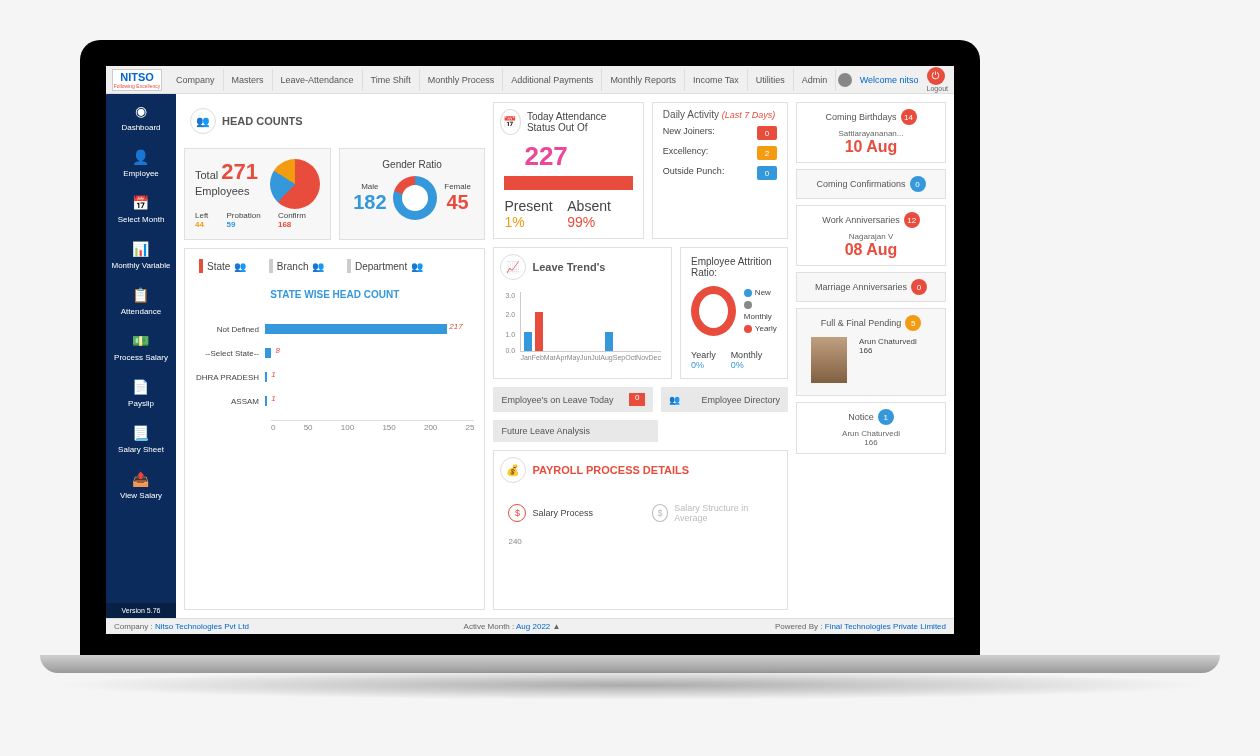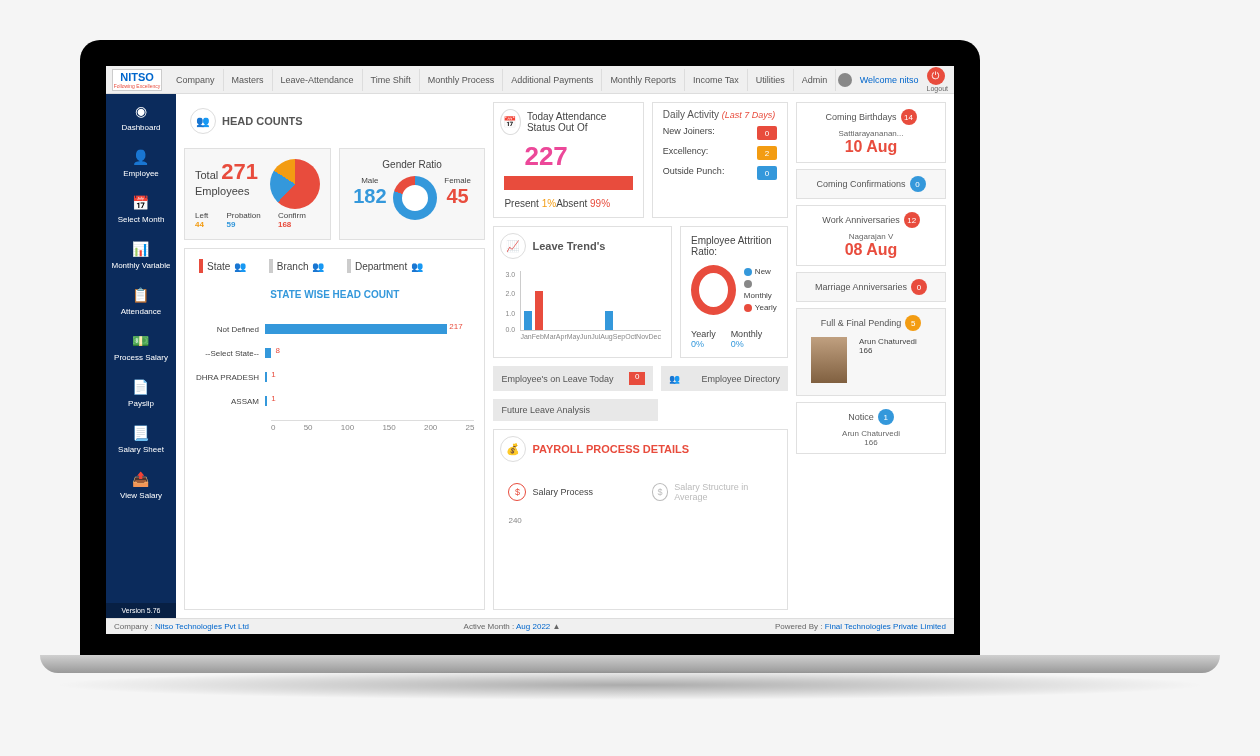--- a/index.html
+++ b/index.html
@@ -46,47 +46,47 @@
 .hc-total .big { font-size: 22px; font-weight: bold; color: #e84c3d; }
 .hc-labels { display: flex; gap: 8px; margin-top: 14px; font-size: 8px; }
 .hc-labels span.n { font-weight: bold; }
 .orange { color: #f39c12; }
 .blue { color: #3498db; }
 .red { color: #e84c3d; }
 .pie { width: 50px; height: 50px; border-radius: 50%; background: conic-gradient(#e84c3d 0 62%, #3498db 62% 84%, #f39c12 84% 100%); position: absolute; right: 10px; top: 10px; }
 .hc-total { position: relative; }
 
 .hc-gender { flex: 1; padding: 10px; text-align: center; }
-.gender-row { display: flex; justify-content: space-around; margin-top: 6px; }
+.gender-row { display: flex; justify-content: space-around; align-items: center; margin-top: 6px; }
 .gender-num { font-size: 20px; font-weight: bold; }
 .donut { width: 44px; height: 44px; border-radius: 50%; background: conic-gradient(#3498db 0 80%, #e84c3d 80% 100%); display: flex; align-items: center; justify-content: center; }
 .donut::after { content: ""; width: 26px; height: 26px; background: #fff; border-radius: 50%; }
 
 
 .tabs { display: flex; gap: 6px; padding: 6px; }
 .tab { padding: 4px 8px; font-size: 10px; display: flex; align-items: center; gap: 4px; }
 .tab-marker { width: 4px; height: 14px; background: #ccc; }
 .tab.active .tab-marker { background: #e84c3d; }
 
 
 .chart-title { text-align: center; color: #3498db; font-size: 10px; font-weight: bold; padding: 6px 0; }
 .hbar-chart { padding: 4px 10px 20px; }
 .hbar-row { display: flex; align-items: center; margin: 14px 0; }
 .hbar-label { width: 70px; font-size: 8px; text-align: right; padding-right: 6px; }
 .hbar-track { flex: 1; position: relative; }
 .hbar { height: 10px; background: #3498db; }
 .hbar-val { position: absolute; font-size: 8px; top: -2px; }
-.hbar-val.red { color: #e84c3d; }
+.hbar-val.red { color: #e84c3d; font-style: italic; }
 .axis { display: flex; justify-content: space-between; font-size: 8px; color: #888; margin-left: 76px; border-top: 1px solid #ddd; padding-top: 2px; }
 
 
 .att-header { display: flex; align-items: center; gap: 6px; padding: 6px; }
 .att-big { font-size: 26px; font-weight: bold; color: #ec4899; padding: 0 30px; }
 .att-bar { height: 14px; background: #e84c3d; margin: 4px 10px; }
-.att-labels { display: flex; justify-content: flex-start; padding: 4px 10px 8px; font-size: 10px; }
+.att-labels { display: flex; justify-content: center; padding: 4px 10px 8px; font-size: 14px; }
 
 
 .mini-chart { padding: 6px 10px; }
 .mc-grid { height: 60px; position: relative; border-left: 1px solid #ccc; border-bottom: 1px solid #ccc; margin-left: 16px; }
 .mc-y { position: absolute; left: -16px; font-size: 7px; color: #888; }
 .mc-bar { position: absolute; bottom: 0; width: 8px; }
 .mc-months { display: flex; justify-content: space-between; font-size: 7px; color: #888; margin-left: 16px; margin-top: 2px; }
 
 
 .da { padding: 6px 10px; }

